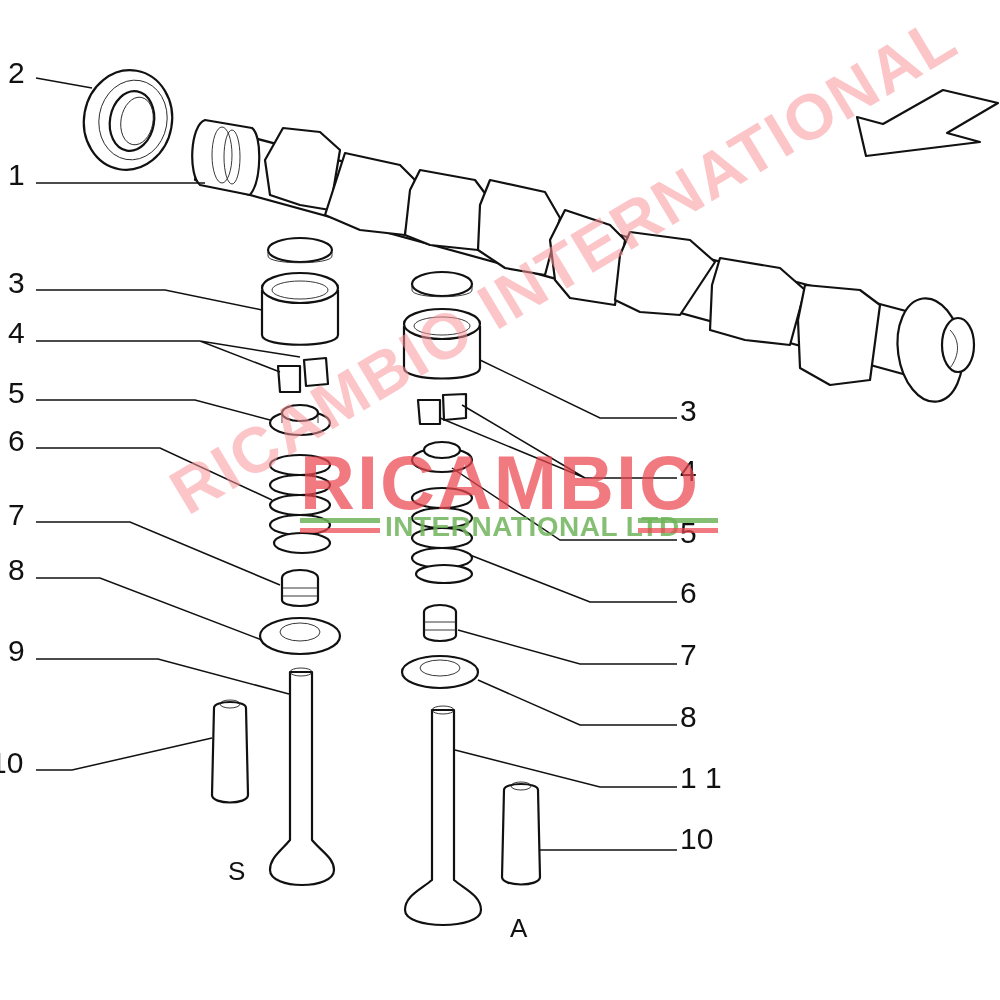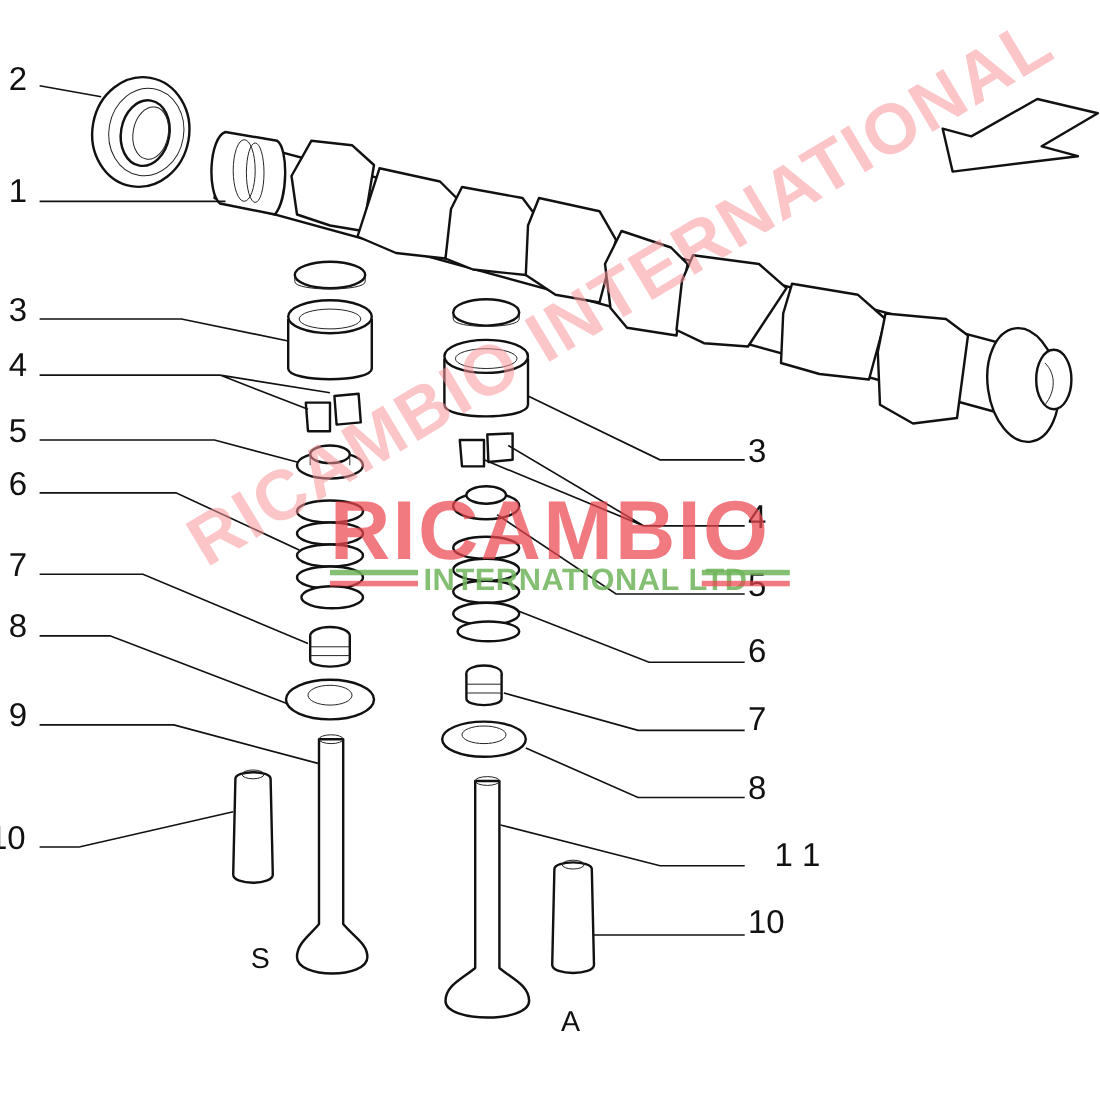--- a/index.html
+++ b/index.html
@@ -162,21 +162,21 @@
 <div class="label" style="left:8px;top:555px;">8</div>
 <div class="label" style="left:8px;top:636px;">9</div>
 <div class="label" style="left:-10px;top:748px;">10</div>
 
 <div class="label" style="left:680px;top:396px;">3</div>
 <div class="label" style="left:680px;top:456px;">4</div>
 <div class="label" style="left:680px;top:518px;">5</div>
 <div class="label" style="left:680px;top:578px;">6</div>
 <div class="label" style="left:680px;top:640px;">7</div>
 <div class="label" style="left:680px;top:702px;">8</div>
-<div class="label" style="left:704px;top:763px;white-space:pre;">1 1</div>
+<div class="label" style="left:680px;top:763px;white-space:pre;">1 1</div>
 <div class="label" style="left:680px;top:824px;">10</div>
 
 <div class="label" style="left:228px;top:858px;font-size:26px;">S</div>
 <div class="label" style="left:510px;top:915px;font-size:26px;">A</div>
 
 <div class="wm-diag">RICAMBIO INTERNATIONAL</div>
 <div class="wm-main">RICAMBIO</div>
 <div class="wm-bar" style="left:300px;top:518px;width:80px;background:rgba(110,180,90,0.85);"></div>
 <div class="wm-bar" style="left:300px;top:528px;width:80px;background:rgba(236,70,80,0.72);"></div>
 <div class="wm-sub">INTERNATIONAL LTD</div>

